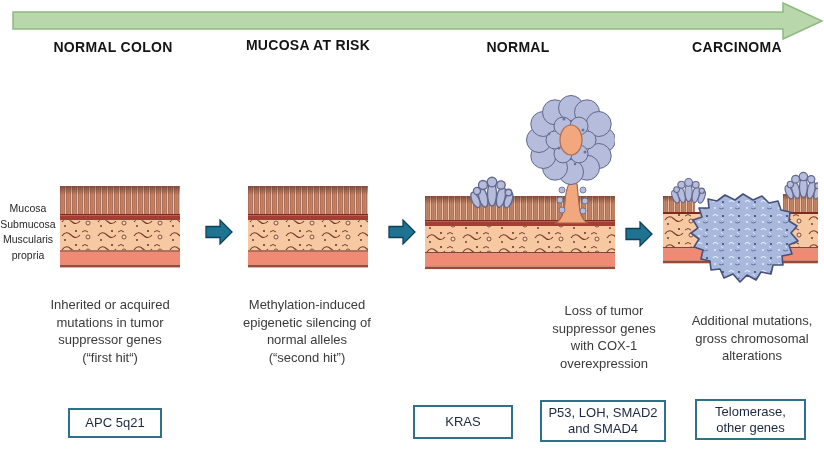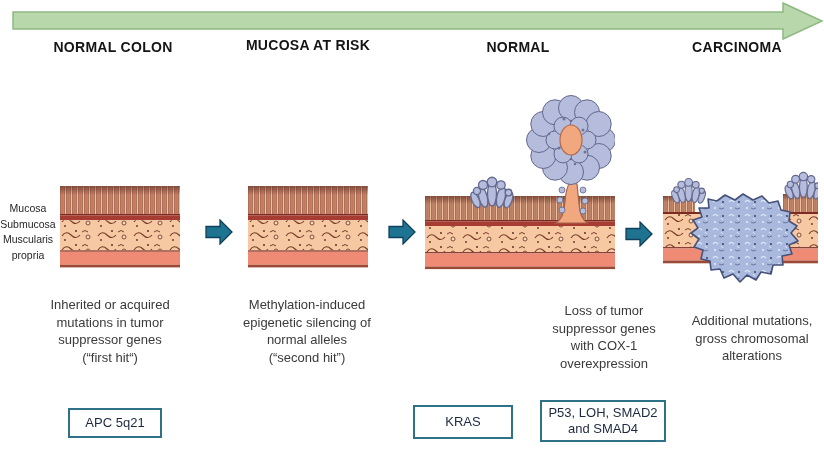--- a/index.html
+++ b/index.html
@@ -221,14 +221,18 @@
   <div class="gene-box" style="left:68px; top:408px; width:94px; height:30px">
     <span>APC 5q21</span>
   </div>
   <div class="gene-box" style="left:413px; top:405px; width:100px; height:34px">
     <span>KRAS</span>
   </div>
   <div class="gene-box" style="left:540px; top:400px; width:126px; height:42px; font-size:13px">
     <span>P53, LOH, SMAD2
 and SMAD4</span>
   </div>
+  <div class="gene-box" style="left:695px; top:399px; width:111px; height:41px">
+    <span>Telomerase,
+other genes</span>
+  </div>
 
 </div>
 
 </body></html>

